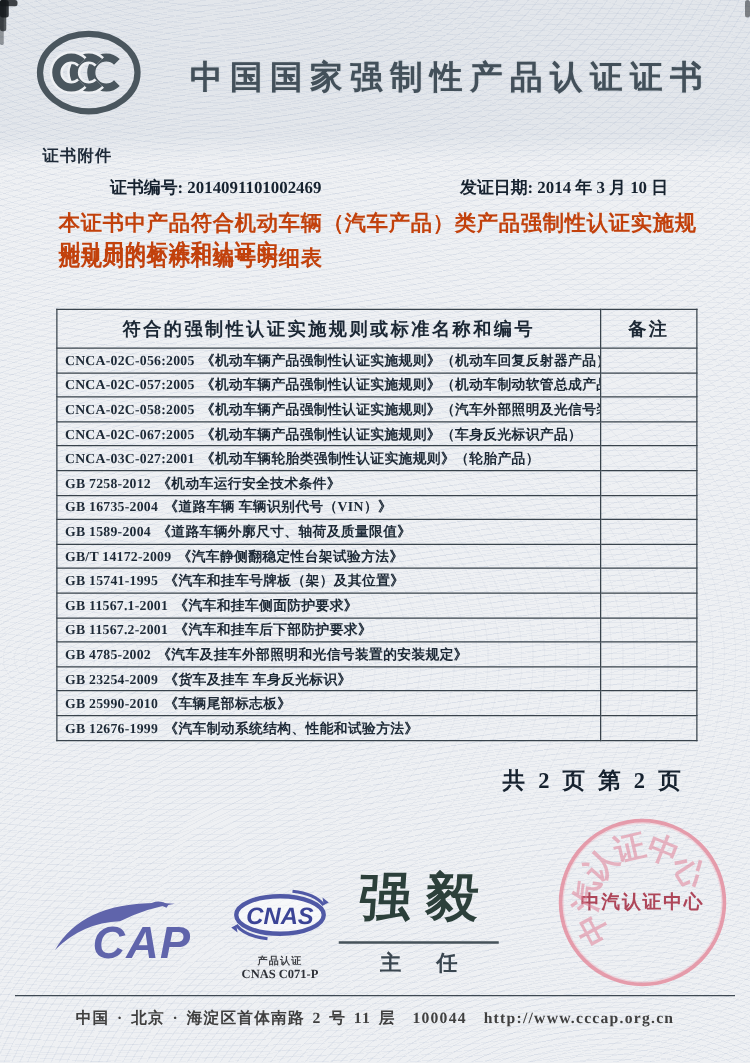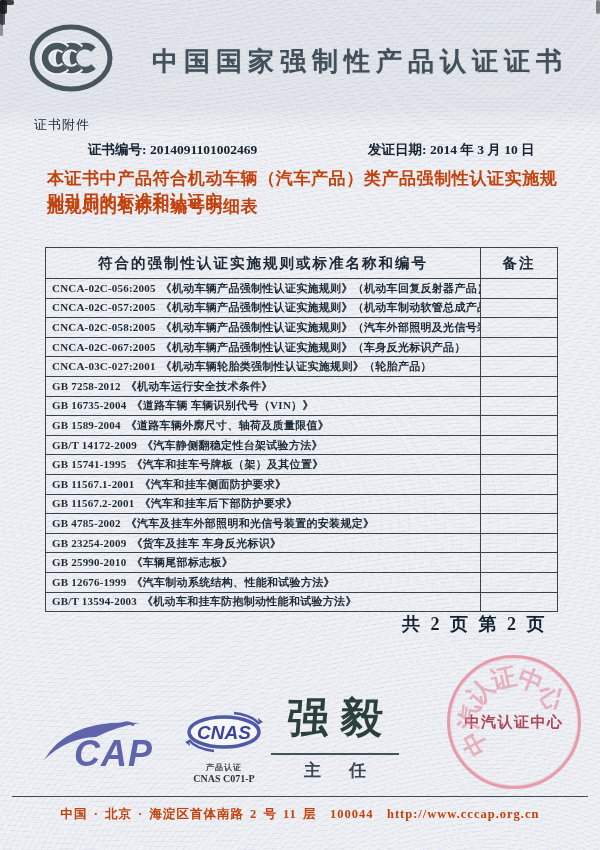--- a/index.html
+++ b/index.html
@@ -30,21 +30,21 @@
   
   .ccc-logo { position:absolute; left:27px; top:21px; }
   .doc-title {
     position:absolute; left:138px; top:44px; width:444px;
     text-align:center; font-size:26px; font-weight:bold;
     letter-spacing:6px; color:#43505a;
     text-shadow:0 0 1px rgba(67,80,90,.35);
     font-family:"Liberation Sans","DejaVu Sans",sans-serif;
   }
 
-  .attachment-label { position:absolute; left:34px; top:116px; font-size:13px; font-weight:normal; color:#1e2a38; letter-spacing:1px; }
+  .attachment-label { position:absolute; left:34px; top:116px; font-size:13px; font-weight:bold; color:#1e2a38; letter-spacing:1px; }
   .cert-line { position:absolute; left:0; top:141px; width:600px; font-size:13.5px; font-weight:bold; color:#16222f; }
   .cert-no-group  { position:absolute; left:88px;  top:0; }
   .issue-group    { position:absolute; left:368px; top:0; }
   .desc { position:absolute; left:47px; width:516px; font-size:17px; font-weight:bold; color:#c2410c; letter-spacing:.6px; }
   .desc.l1 { top:167px; }
   .desc.l2 { top:195px; }
 
   
   .std-table {
     position:absolute; left:45px; top:247px; width:512px;
@@ -98,21 +98,21 @@
   .ring-char:nth-of-type(1){--a:-118deg;}
   .ring-char:nth-of-type(2){--a:-83deg;}
   .ring-char:nth-of-type(3){--a:-48deg;}
   .ring-char:nth-of-type(4){--a:-13deg;}
   .ring-char:nth-of-type(5){--a:22deg;}
   .ring-char:nth-of-type(6){--a:57deg;}
 
   .footer-rule { position:absolute; left:12px; top:796px; width:576px; border-top:1.6px solid #3e4953; }
   .address {
     position:absolute; left:0; top:806px; width:600px; text-align:center;
-    font-size:12.5px; font-weight:bold; color:#c2410c; letter-spacing:1px; word-spacing:2px;
+    font-size:12.5px; font-weight:bold; color:#404040; letter-spacing:1px; word-spacing:2px;
   }
 </style>
 </head>
 <body>
 
 <div class="page-texture"></div>
 
 <div class="edge-mark m1"></div>
 <div class="edge-mark m2"></div>
 <div class="edge-mark m3"></div>
@@ -227,24 +227,20 @@
       <tr>
         <td class="c1"><span class="code">GB 25990-2010</span><span class="rulename">《车辆尾部标志板》</span></td>
         <td class="c2"></td>
       </tr>
 
       <tr>
         <td class="c1"><span class="code">GB 12676-1999</span><span class="rulename">《汽车制动系统结构、性能和试验方法》</span></td>
         <td class="c2"></td>
       </tr>
 
-      <tr>
-        <td class="c1"><span class="code">GB/T 13594-2003</span><span class="rulename">《机动车和挂车防抱制动性能和试验方法》</span></td>
-        <td class="c2"></td>
-      </tr>
     </tbody>
 </table>
 
 <div class="page-note">共 2 页 第 2 页</div>
 
 <div class="ccap-logo">
   <svg width="132" height="60" viewBox="0 0 132 60">
     <path d="M 106 7 Q 34 2 10 44 Q 32 22 62 21 Q 84 10 106 7 Z" fill="#5f64ab"></path>
     <text x="40" y="50" font-family="Liberation Sans, sans-serif" font-size="36" font-weight="bold" font-style="italic" fill="#5f64ab" letter-spacing="1">CAP</text>
     <path d="M 84 10 Q 92 4 100 9" fill="none" stroke="#5f64ab" stroke-width="3"></path>

